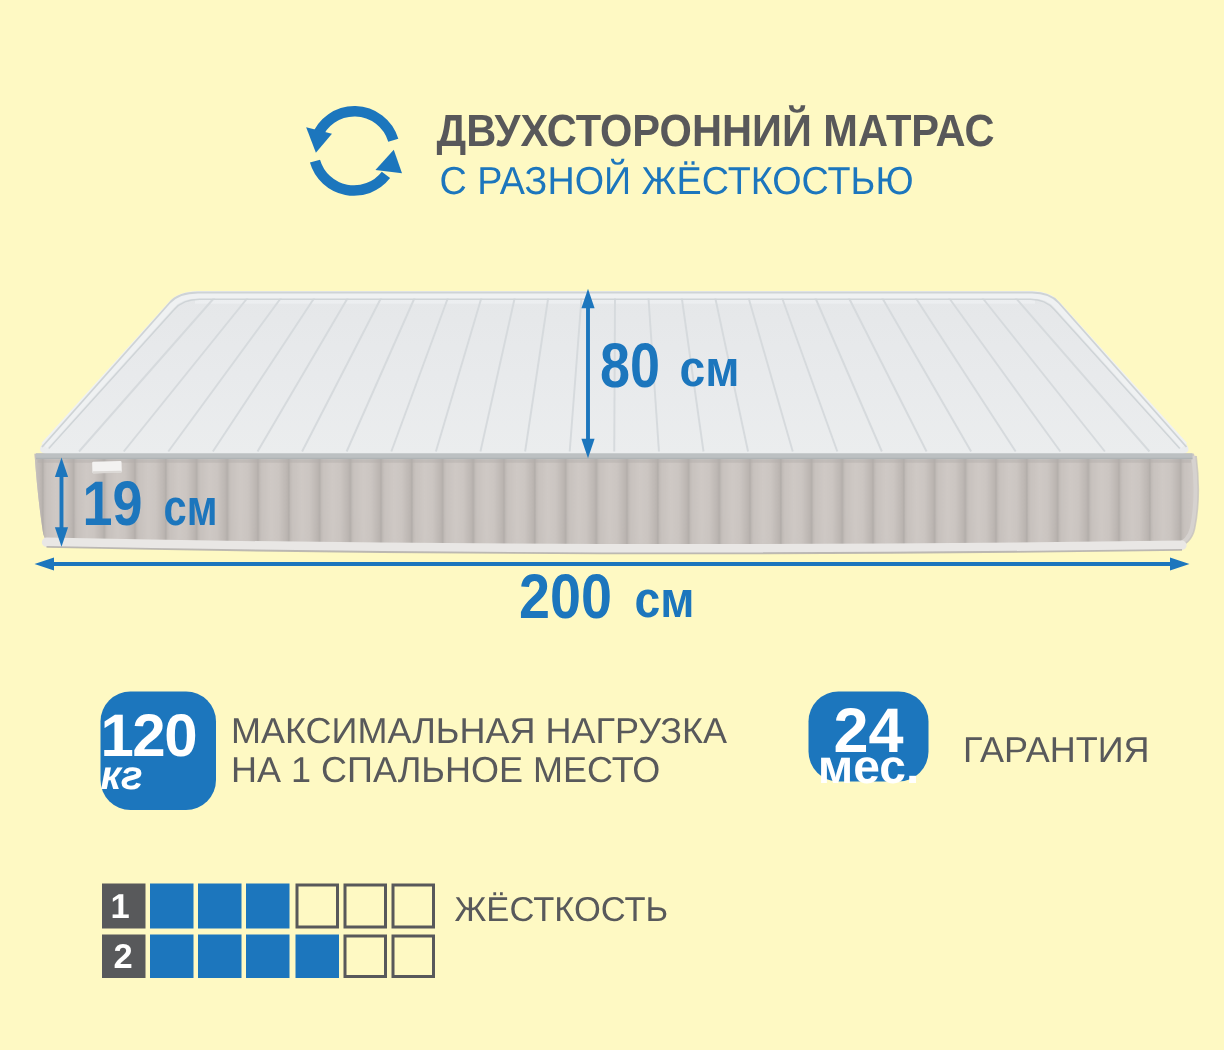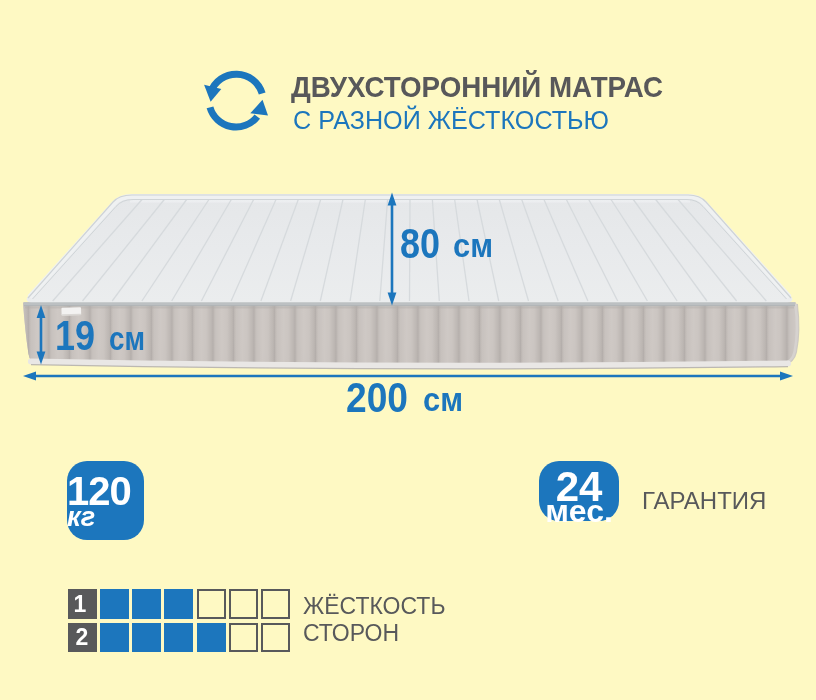--- a/index.html
+++ b/index.html
@@ -146,20 +146,21 @@
 
   <text x="346" y="412" font-family="Liberation Sans" font-weight="bold" font-size="42" fill="#1c76bd" textLength="62" lengthAdjust="spacingAndGlyphs">200</text>
   <text x="423" y="411" font-family="Liberation Sans" font-weight="bold" font-size="34" fill="#1c76bd" textLength="40" lengthAdjust="spacingAndGlyphs">см</text>
 </svg>
 
 <div class="abs" style="left:67px;top:461px;width:77px;height:79px;background:#1c76bd;border-radius:20px;color:#fff;">
   <div style="font-weight:bold;font-size:40px;line-height:40px;margin-top:10px;letter-spacing:-1px;">120</div>
   <div style="font-weight:bold;font-size:27px;line-height:13px;font-style:italic;">кг</div>
 </div>
 
+<div class="abs" style="left:154px;top:475px;font-size:24px;line-height:26px;color:#58595b;white-space:nowrap;">МАКСИМАЛЬНАЯ НАГРУЗКА<br>НА 1 СПАЛЬНОЕ МЕСТО</div>
 
 <div class="abs" style="left:539px;top:461px;width:80px;height:60px;background:#1c76bd;border-radius:20px;color:#fff;text-align:center;">
   <div style="font-weight:bold;font-size:42px;line-height:40px;margin-top:6px;">24</div>
   <div style="font-weight:bold;font-size:32px;line-height:8px;">мес.</div>
 </div>
 
 <div class="abs" style="left:642px;top:488px;font-size:24px;line-height:26px;color:#58595b;white-space:nowrap;">ГАРАНТИЯ</div>
 
 <div class="abs" style="left:67.5px;top:589px;width:29px;height:30px;background:#58595b;color:#fff;font-weight:bold;font-size:23px;line-height:30px;text-align:center;text-indent:-4px;">1</div>
 <div class="abs" style="left:99.8px;top:589px;width:29px;height:30px;background:#1c76bd;"></div>
@@ -172,15 +173,14 @@
 <div class="abs" style="left:303px;top:593px;font-size:23px;line-height:26px;color:#58595b;">ЖЁСТКОСТЬ</div>
 
 <div class="abs" style="left:67.5px;top:622.5px;width:29px;height:29.5px;background:#58595b;color:#fff;font-weight:bold;font-size:23px;line-height:29.5px;text-align:center;">2</div>
 <div class="abs" style="left:99.8px;top:622.5px;width:29px;height:29.5px;background:#1c76bd;"></div>
 <div class="abs" style="left:132px;top:622.5px;width:29px;height:29.5px;background:#1c76bd;"></div>
 <div class="abs" style="left:164.3px;top:622.5px;width:29px;height:29.5px;background:#1c76bd;"></div>
 <div class="abs" style="left:196.5px;top:622.5px;width:29px;height:29.5px;background:#1c76bd;"></div>
 <div class="abs" style="left:228.8px;top:622.5px;width:29px;height:29.5px;border:2px solid #58595b;box-sizing:border-box;"></div>
 <div class="abs" style="left:261px;top:622.5px;width:29px;height:29.5px;border:2px solid #58595b;box-sizing:border-box;"></div>
 
-<div class="abs" style="left:303px;top:620px;font-size:23px;line-height:26px;color:#58595b;">СТОРОН</div>
 
 </div>
 
 </body></html>

